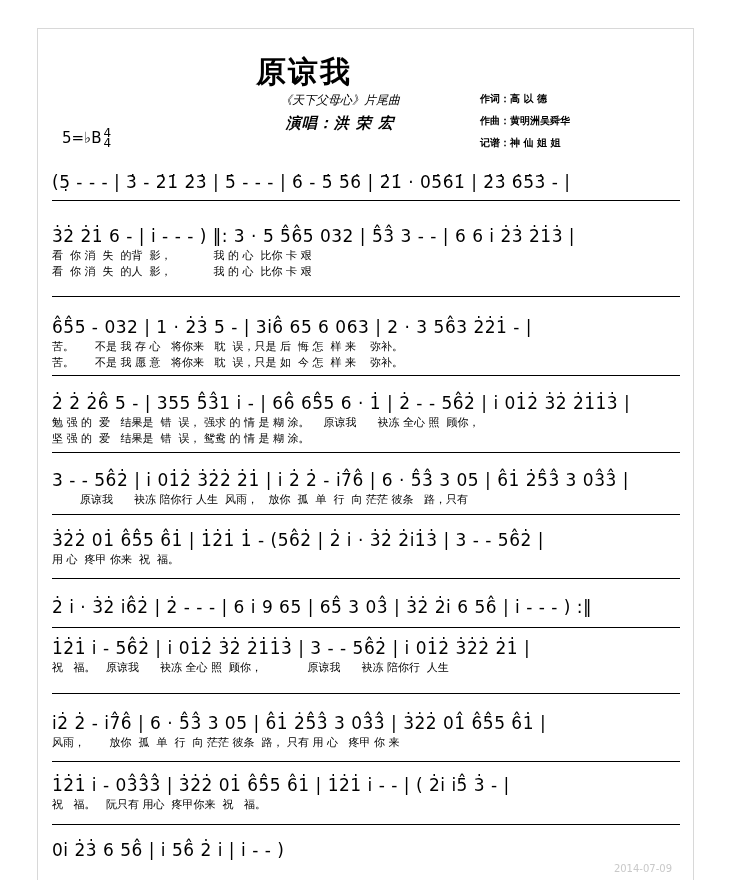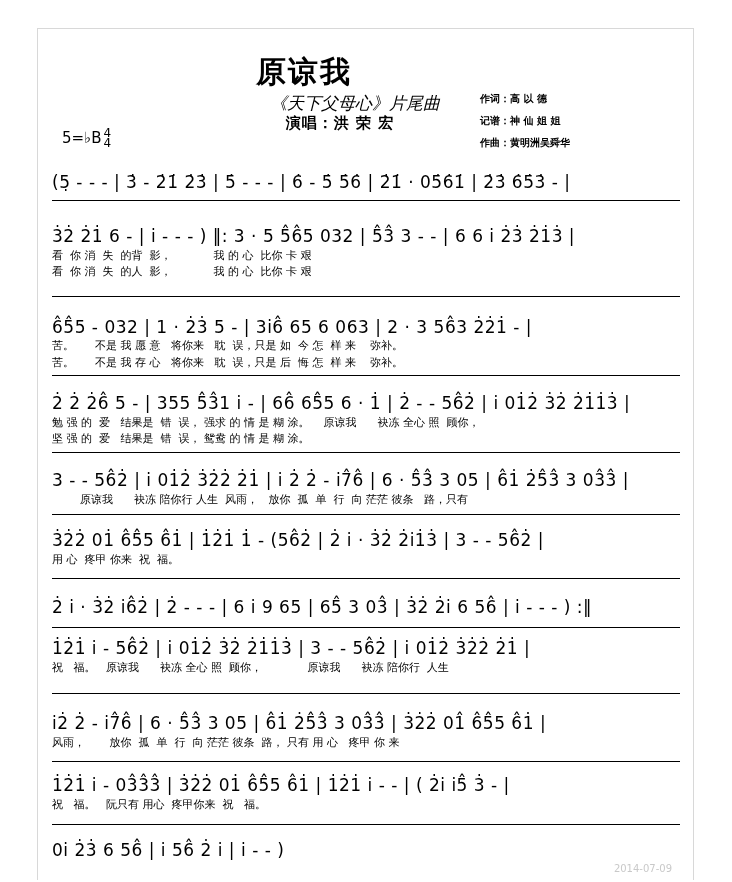--- a/index.html
+++ b/index.html
@@ -36,39 +36,40 @@
     text-align: center;
     font-family: "DejaVu Sans", sans-serif;
     font-size: 30px;
     font-weight: bold;
     letter-spacing: 2px;
     color: #000;
   }
   .subtitle {
     position: absolute;
     top: 92px;
-    left: 195px;
+    left: 180px;
     width: 320px;
     text-align: center;
     font-family: "DejaVu Serif", serif;
     font-style: italic;
-    font-size: 17px;
+    font-size: 12px;
     color: #000;
   }
   .singer {
     position: absolute;
     top: 114px;
     left: 180px;
     width: 320px;
     text-align: center;
     font-family: "DejaVu Sans", sans-serif;
     font-size: 15px;
     font-weight: bold;
     color: #000;
     letter-spacing: 1px;
+    font-style: italic;
   }
   .credits {
     position: absolute;
     top: 88px;
     left: 480px;
     font-family: "DejaVu Sans", sans-serif;
     font-size: 10px;
     line-height: 22px;
     color: #000;
     font-weight: bold;
@@ -132,44 +133,44 @@
 
 <div class="sheet">
   <div class="page-frame"></div>
 
   <div class="title">原谅我</div>
   <div class="subtitle">《天下父母心》片尾曲</div>
   <div class="singer">演唱：洪 荣 宏</div>
 
   <div class="credits">
     <div>作词：高   以   德</div>
+    <div>作曲：黄明洲吴舜华</div>
     <div>记谱：神 仙 姐 姐</div>
-    <div>作曲：黄明洲吴舜华</div>
   </div>
 
   <div class="keysig">
     <span>5=♭B</span><span class="meter"><span>4</span><br><span>4</span></span>
   </div>
 
   <div class="staff-line" style="top:172px;">
     <div class="notes">(5̣ - - - | 3̇ - 2̇1̇ 2̇3̇ | 5̇ - - - | 6̇ - 5̇ 5̇6̇ | 2̇1̇ · 05̇6̇1̇ | 2̇3̇ 6̇5̇3̇ - |</div>
   </div>
   <div class="rule" style="top:200px;"></div>
 
   <div class="staff-line" style="top:226px;">
     <div class="notes">3̇2̇ 2̇1̇ 6 - | i - - - ) ‖: 3 · 5 5̂6̂5 032 | 5̂3̂ 3 - - | 6 6 i 2̇3̇ 2̇1̇3̇ |</div>
     <div class="lyric">看  你 消  失  的背  影，            我 的 心  比你 卡 艰</div>
     <div class="lyric second">看  你 消  失  的人  影，            我 的 心  比你 卡 艰</div>
   </div>
   <div class="rule" style="top:296px;"></div>
 
   <div class="staff-line" style="top:317px;">
     <div class="notes">6̂5̂5 - 032 | 1 · 2̇3̇ 5 - | 3i6̂ 65 6 063 | 2 · 3 56̂3 2̇2̇1̇ - |</div>
+    <div class="lyric">苦。      不是 我 存 心   将你来   耽  误，只是 后  悔 怎  样 来    弥补。</div>
     <div class="lyric second">苦。      不是 我 愿 意   将你来   耽  误，只是 如  今 怎  样 来    弥补。</div>
-    <div class="lyric">苦。      不是 我 存 心   将你来   耽  误，只是 后  悔 怎  样 来    弥补。</div>
   </div>
   <div class="rule" style="top:375px;"></div>
 
   <div class="staff-line" style="top:393px;">
     <div class="notes">2̇ 2̇ 2̇6̂ 5 - | 355 5̂3̂1 i - | 66̂ 65̂5 6 · 1̇ | 2̇ - - 56̂2̇ | i 01̇2̇ 3̇2̇ 2̇1̇1̇3̇ |</div>
     <div class="lyric">勉 强 的  爱   结果是  错  误， 强求 的 情 是 糊 涂。    原谅我      袂冻 全心 照  顾你，</div>
     <div class="lyric second">坚 强 的  爱   结果是  错  误， 鸳鸯 的 情 是 糊 涂。</div>
   </div>
   <div class="rule" style="top:452px;"></div>
 

